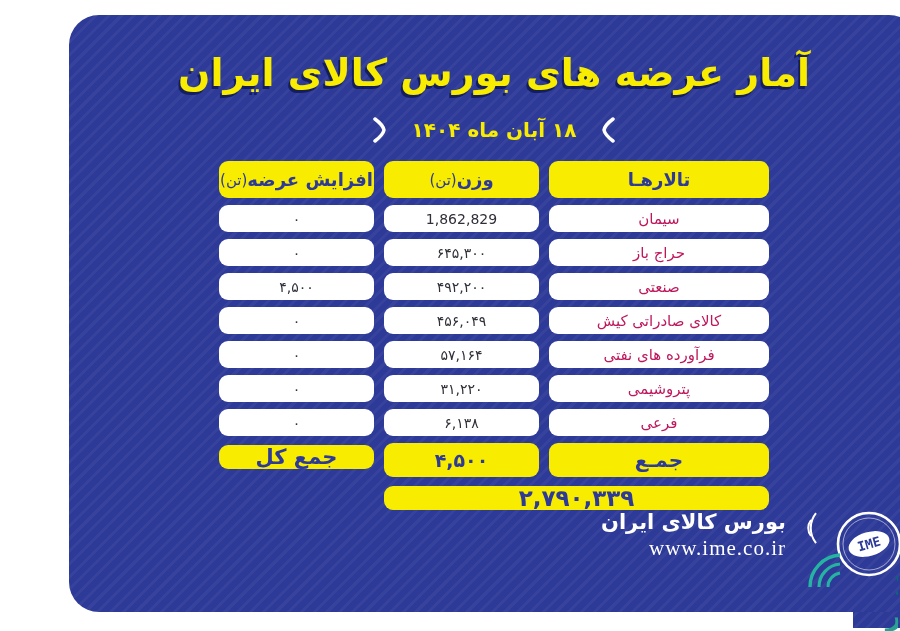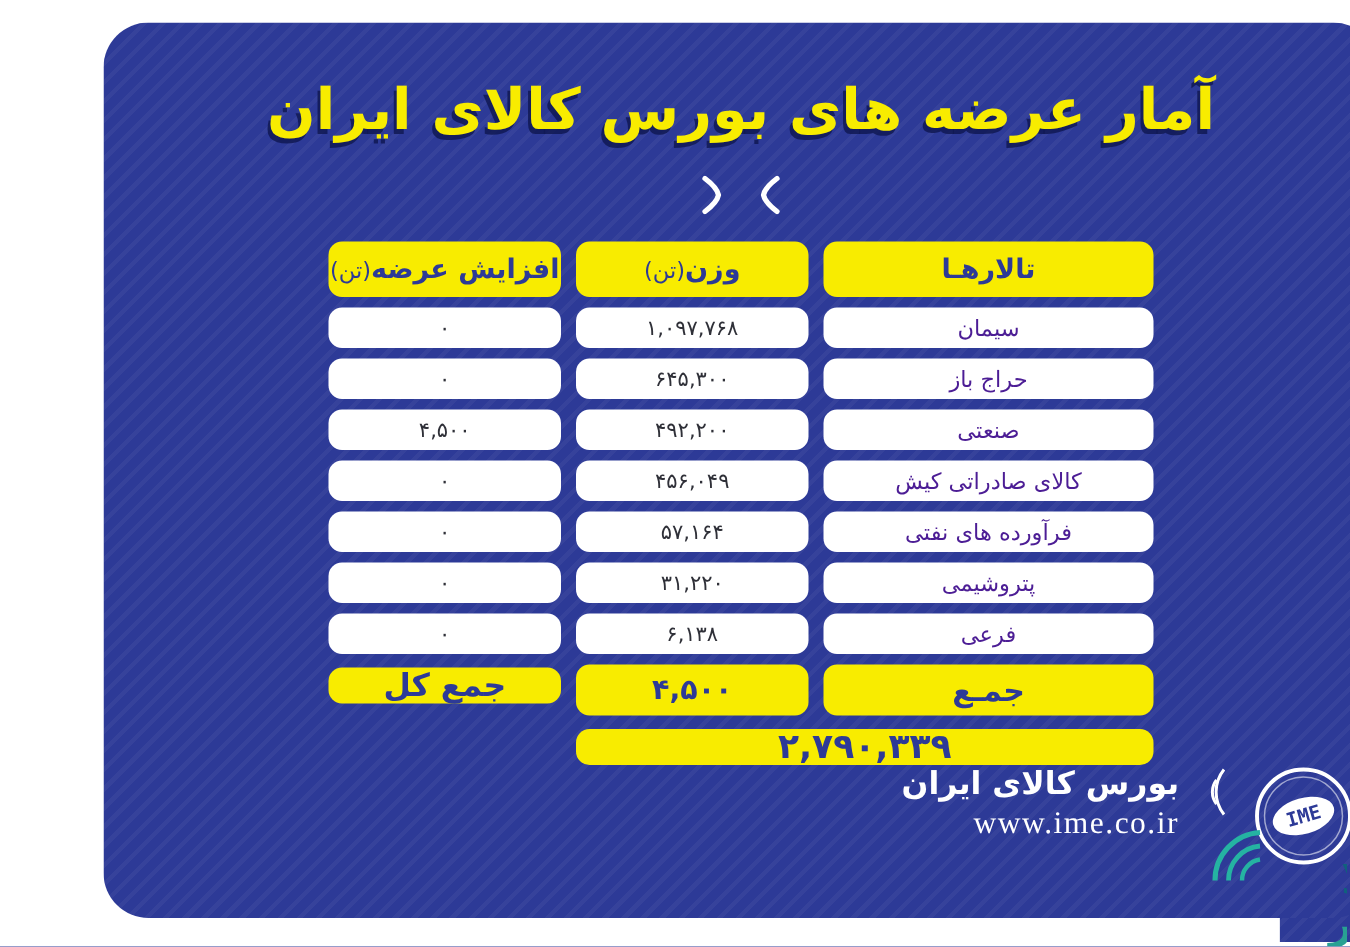--- a/index.html
+++ b/index.html
@@ -47,21 +47,21 @@
     display:flex;align-items:center;justify-content:center;
     border-radius:9px;box-sizing:border-box;
   }
   .hdr{
     background:#f8ec00;height:37px;
     color:#2d3a97;font-weight:800;font-size:18px;
   }
   .hdr .unit{font-weight:400;font-size:15px;}
   .rowcell{
     background:#ffffff;height:27px;
-    color:#4c1d95;font-size:15px;
+    color:#be185d;font-size:15px;
   }
   .num{direction:ltr;font-size:14px;color:#2f3038;}
   .totcell{
     background:#f8ec00;height:34px;
     color:#2d3a97;font-weight:800;font-size:20px;
   }
   .tot-num{direction:ltr;font-size:19px;}
   .grandcell{
     background:#f8ec00;height:24px;
     color:#2d3a97;font-weight:800;font-size:21px;margin-top:2px;
@@ -89,20 +89,21 @@
 <div class="panel">
 
   <div class="title">آمار عرضه های بورس کالای ایران</div>
 
   <div class="date-row">
     <span class="chev">
       <svg width="13" height="26" viewBox="0 0 13 26">
           <path d="M2 2 Q10 8 11 13 Q10 18 2 24" fill="none" stroke="#ffffff" stroke-width="3.5" stroke-linecap="round"></path>
         </svg>
     </span>
+    <span class="date-text">۱۸ آبان ماه ۱۴۰۴</span>
     <span class="chev">
       <svg width="13" height="26" viewBox="0 0 13 26">
           <path d="M11 2 Q3 8 2 13 Q3 18 11 24" fill="none" stroke="#ffffff" stroke-width="3.5" stroke-linecap="round"></path>
         </svg>
     </span>
   </div>
 
   <div class="table">
 
     <div class="cell hdr">
@@ -111,21 +112,21 @@
     <div class="cell hdr">
       <span>وزن</span>
         <span class="unit">(تن)</span>
     </div>
     <div class="cell hdr">
       <span>افزایش عرضه</span>
         <span class="unit">(تن)</span>
     </div>
 
     <div class="cell rowcell">سیمان</div>
-    <div class="cell rowcell num">۱,۰۹۷,۷۶۸</div>
+    <div class="cell rowcell num">1,862,829</div>
     <div class="cell rowcell num">۰</div>
 
     <div class="cell rowcell">حراج باز</div>
     <div class="cell rowcell num">۶۴۵,۳۰۰</div>
     <div class="cell rowcell num">۰</div>
 
     <div class="cell rowcell">صنعتی</div>
     <div class="cell rowcell num">۴۹۲,۲۰۰</div>
     <div class="cell rowcell num">۴,۵۰۰</div>
 

